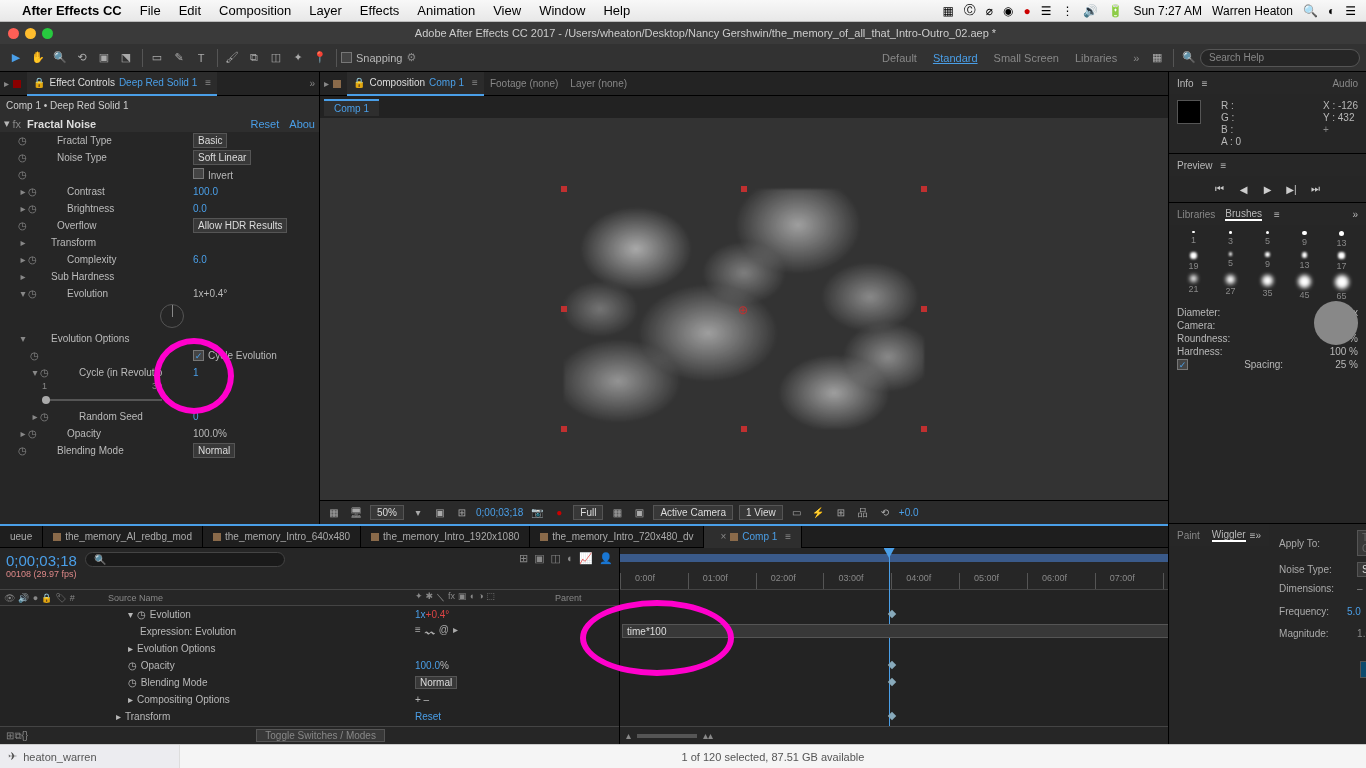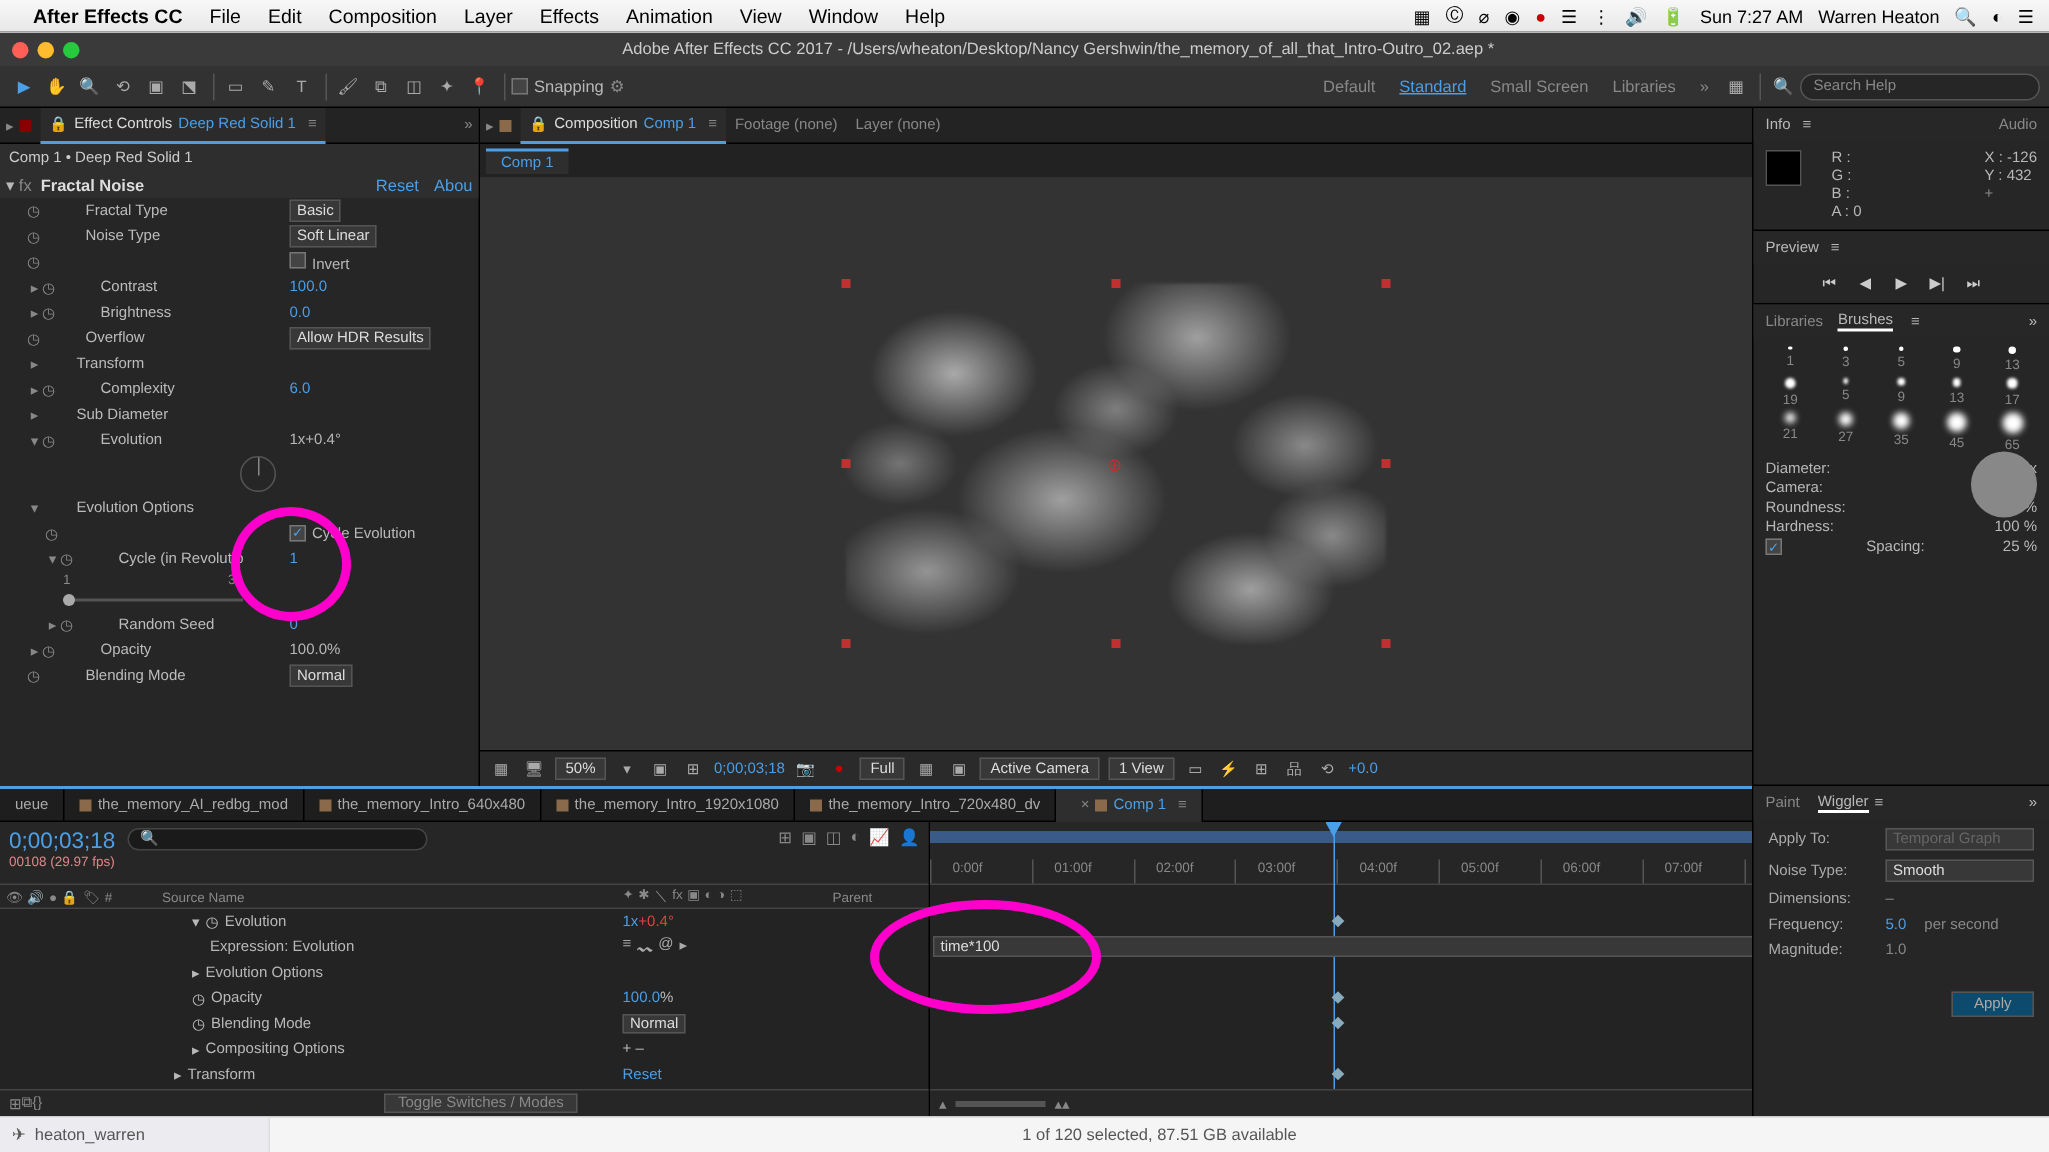--- a/index.html
+++ b/index.html
@@ -331,21 +331,21 @@
           <span class="name">Transform</span>
         </div>
       <div class="prop-row indent1">
           <span class="twirl">▸</span>
           <span class="stopwatch">◷</span>
           <span class="name">Complexity</span>
           <span class="value link">6.0</span>
         </div>
       <div class="prop-row indent1">
           <span class="twirl">▸</span>
-          <span class="name">Sub Diameter</span>
+          <span class="name">Sub Hardness</span>
         </div>
       <div class="prop-row indent1">
           <span class="twirl">▾</span>
           <span class="stopwatch">◷</span>
           <span class="name">Evolution</span>
           <span class="value"><span class="link">1x</span><span class="expr">+0.4°</span></span>
         </div>
       <div class="prop-row indent2" style="height:28px">
           <span style="width:24px;height:24px;border:1px solid #555;border-radius:50%;margin-left:130px;position:relative">
             <span style="position:absolute;left:50%;top:0;width:1px;height:12px;background:#888"></span>
@@ -772,21 +772,21 @@
       </div>
       <div class="tl-footer" style="position:absolute;bottom:0;left:0;right:0">
         <span>▴</span>
         <div style="flex:0 0 60px;height:4px;background:#555;margin:0 6px"></div>
         <span>▴▴</span>
       </div>
     </div>
   </div>
 </div>
 
-<div style="position:absolute;top:524px;right:0;width:198px;bottom:24px;background:#262626;border-left:1px solid #000;display:flex;flex-direction:column">
+<div style="position:absolute;top:524px;right:0;width:198px;bottom:24px;background:#262626;border-left:1px solid #000;display:flex;flex-direction:row">
   <div class="header" style="height:22px;display:flex;align-items:center;padding:0 8px;background:#272727;font-size:10px">
     <span style="color:#888;margin-right:12px">Paint</span>
     <span style="border-bottom:2px solid #fff">Wiggler</span>
     <span style="margin-left:4px">≡</span>
     <span style="margin-left:auto">»</span>
   </div>
   <div class="wiggler-body">
     <div class="row">
         <span class="label">Apply To:</span>
         <span class="dropdown" style="color:#666">Temporal Graph</span>

